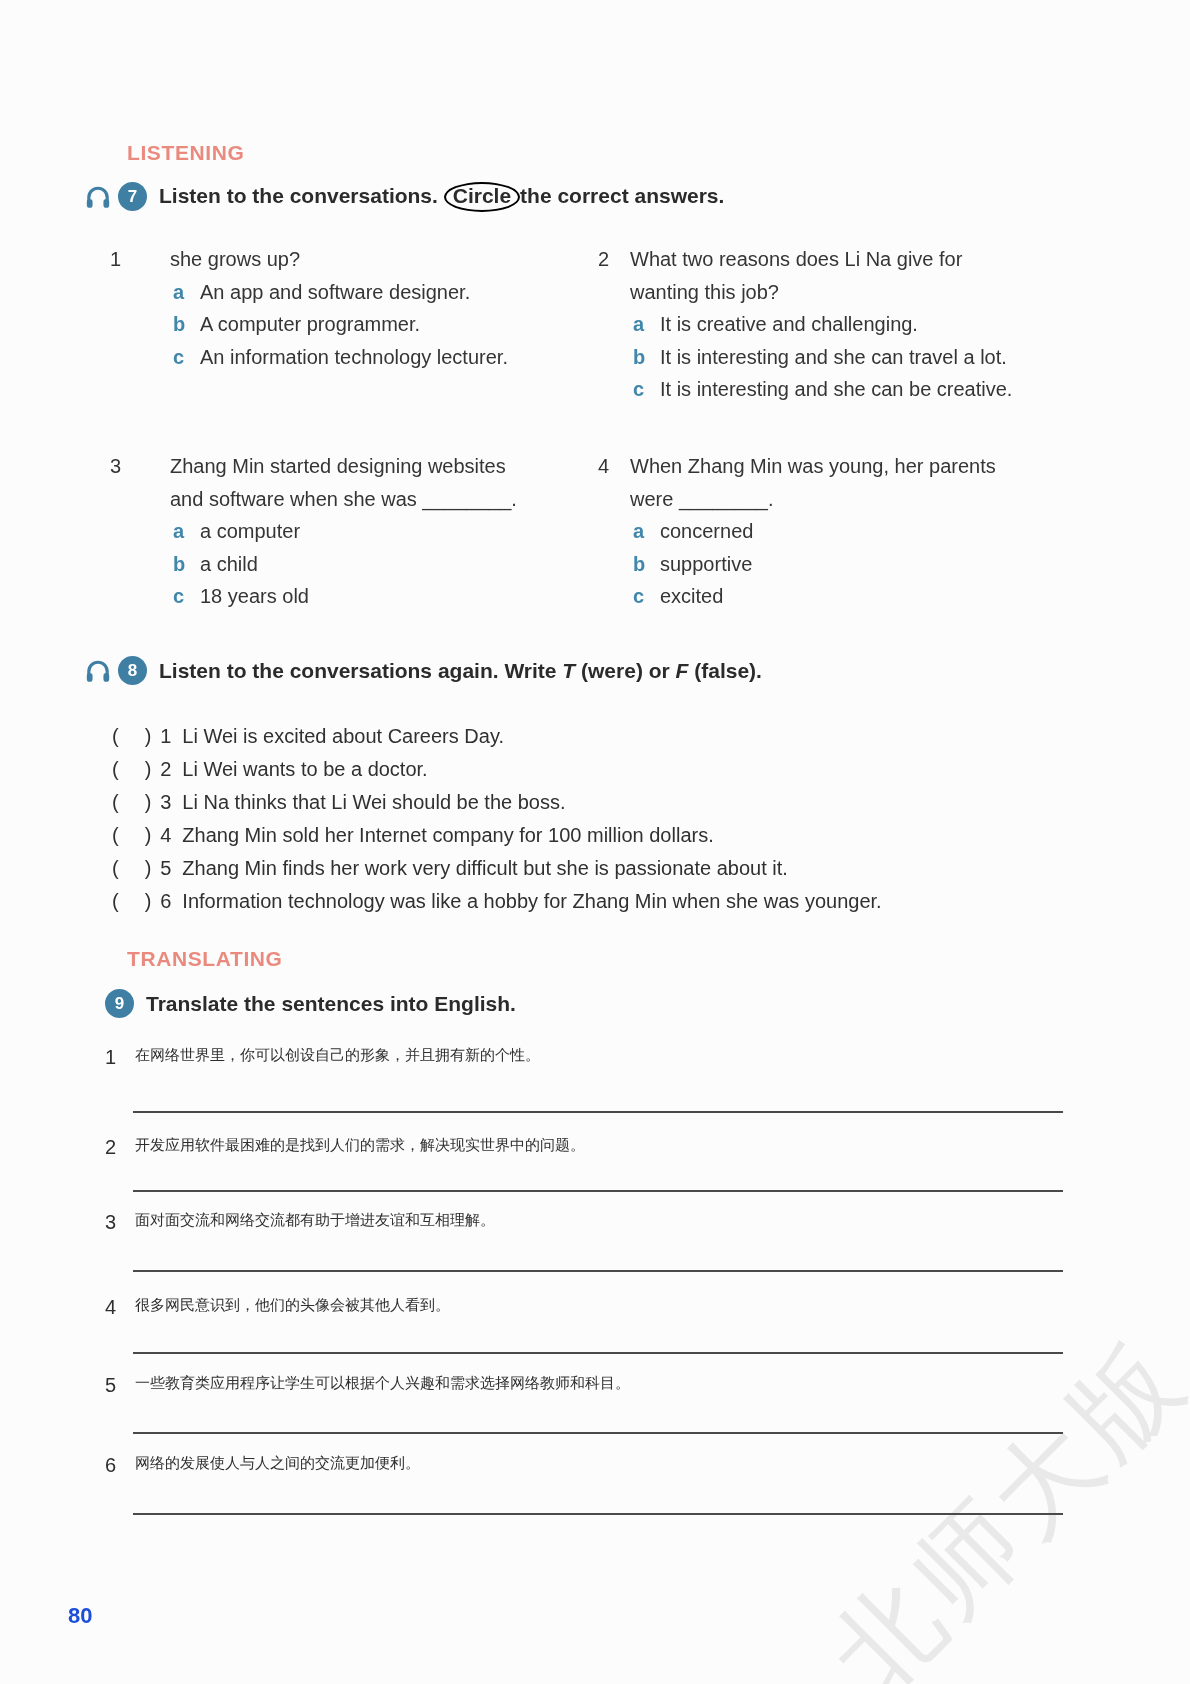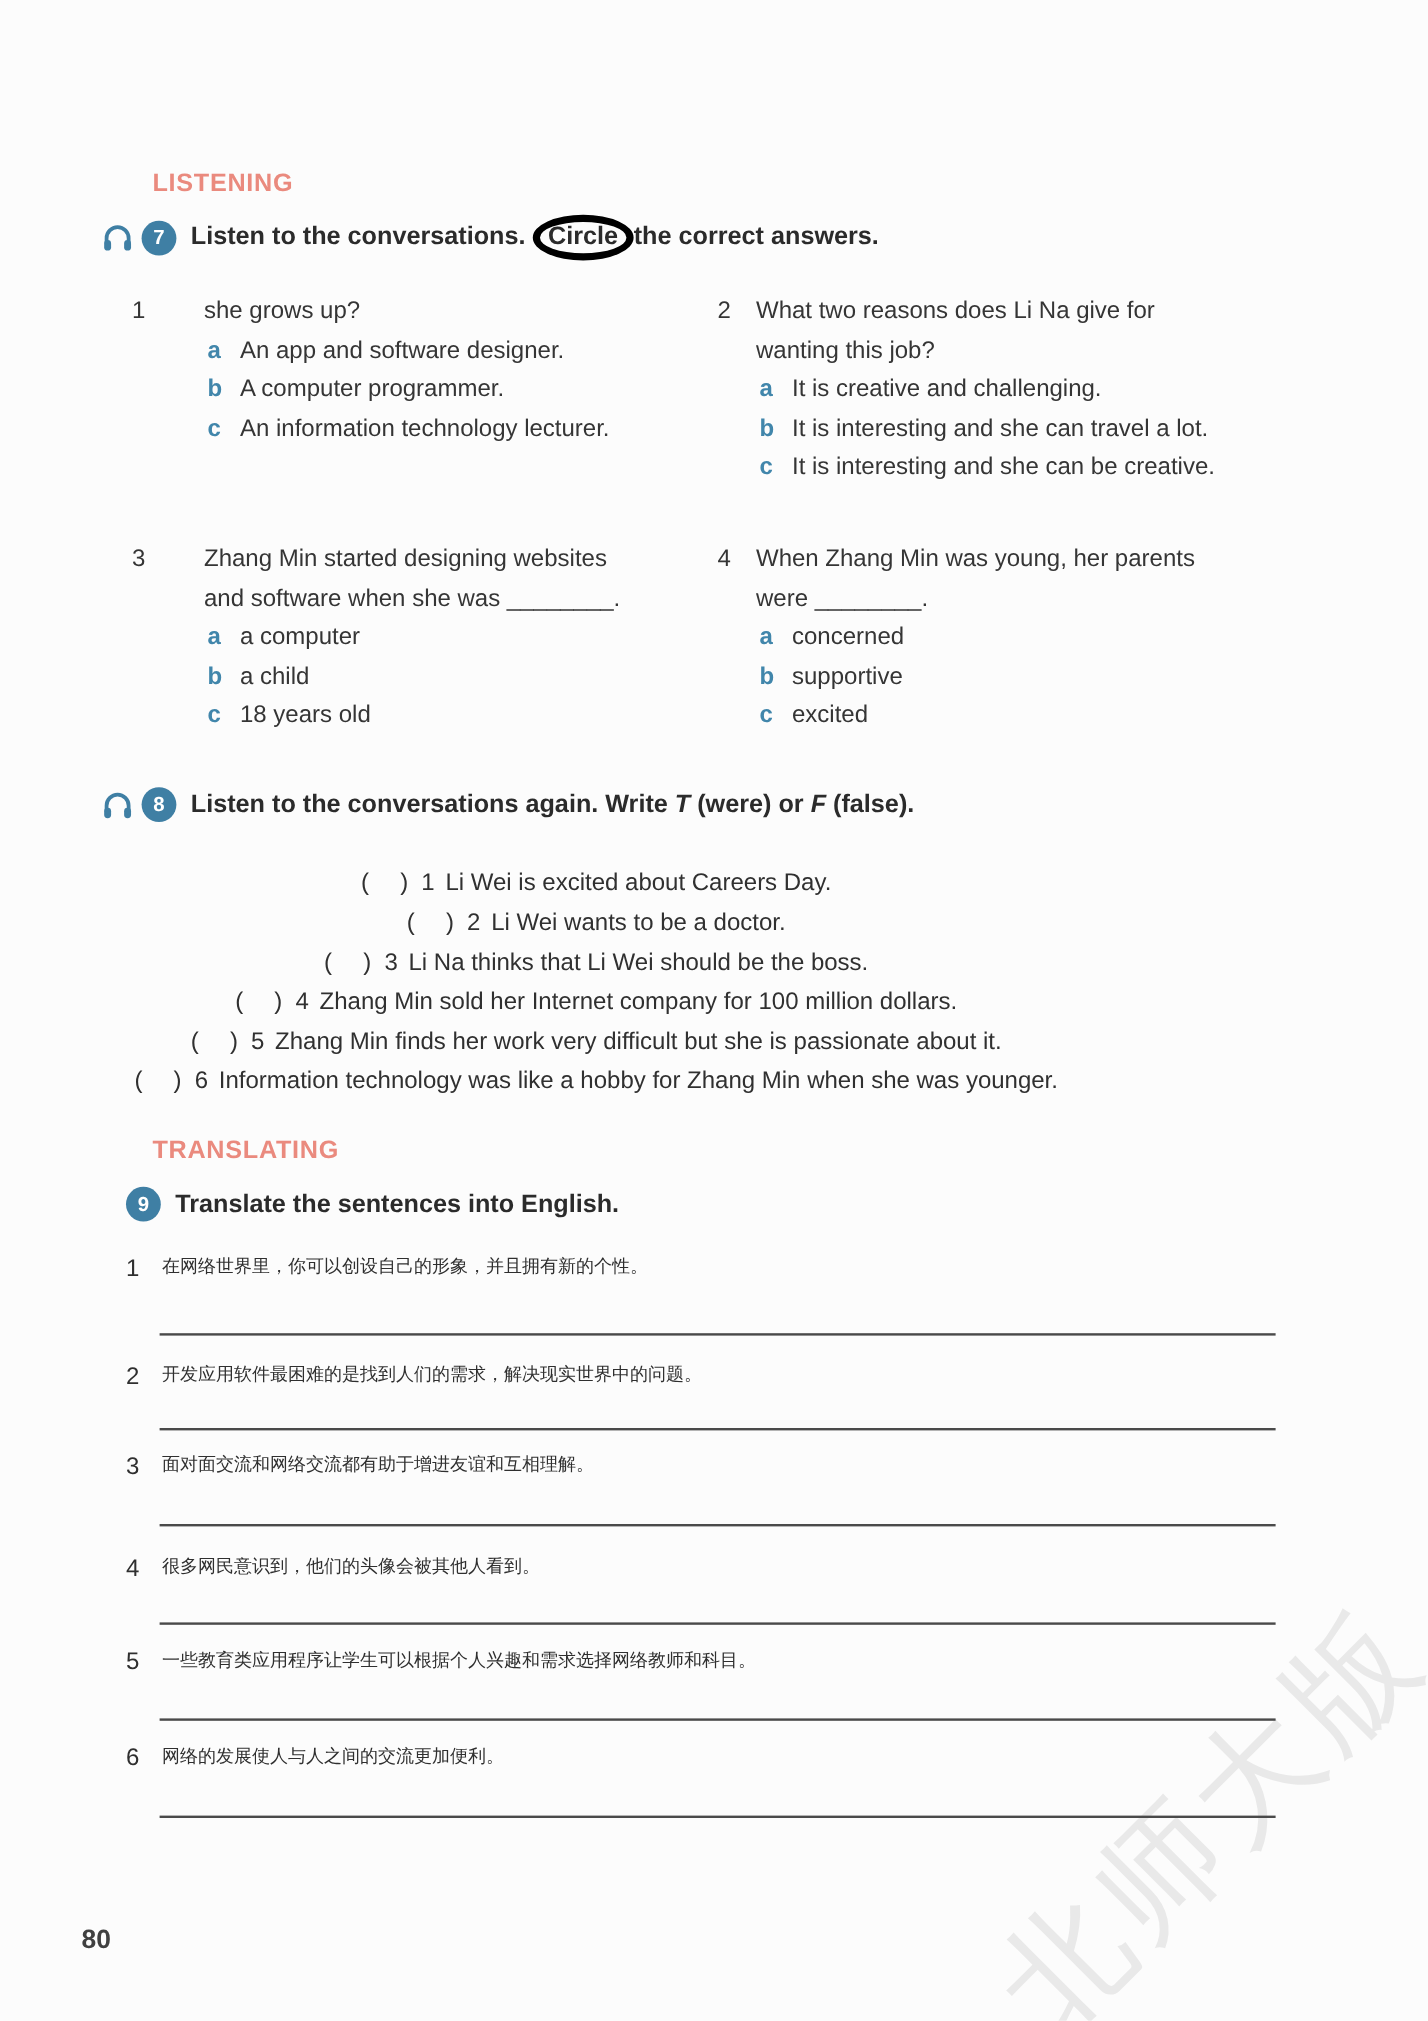--- a/index.html
+++ b/index.html
@@ -32,21 +32,21 @@
     flex:0 0 auto;
   }
   .ex-row .num-badge{margin-left:6px;}
   .ex-title{
     margin-left:12px;
     font-size:21px;font-weight:bold;color:#2b2b2b;
     white-space:pre;
   }
   .circled{
     display:inline-block;
-    border:6px solid #000000;
+    border:2px solid #000000;
     border-radius:50%;
     padding:0 7px 2px 7px;
     margin:-3px 0;
   }
   .tf-letter{font-style:italic;}
 
   .question{
     position:absolute;
     display:flex;
     font-size:20px;color:#353535;
@@ -58,41 +58,41 @@
   .opt{padding-left:3px;}
   .opt-letter{
     display:inline-block;width:27px;
     color:var(--letter-blue,#4186ab);
     font-weight:bold;
   }
 
   .tf-list{position:absolute;left:112px;top:720px;}
   .tf-row{
     height:33px;line-height:33px;
-    font-size:20px;color:#303030;white-space:nowrap;text-align:center;
+    font-size:20px;color:#303030;white-space:nowrap;
   }
   .tf-paren-close{margin-left:26px;}
   .tf-num{display:inline-block;margin-left:9px;width:15px;}
   .tf-text{margin-left:7px;}
 
   .t-item{
     position:absolute;left:105px;
     display:flex;
     font-size:20px;color:#2f2f2f;white-space:nowrap;
   }
   .t-num{flex:0 0 30px;font-family:"Liberation Sans","DejaVu Sans",sans-serif;}
   .t-zh{font-size:15px;font-family:"DejaVu Serif","Liberation Serif",serif;}
   .answer-line{
     position:absolute;left:133px;width:930px;height:0;
     border-top:2px solid #4a4a4a;
   }
 
   .page-number{
     position:absolute;left:68px;top:1603px;
-    font-size:22px;font-weight:bold;color:#404040;
+    font-size:22px;font-weight:bold;color:#1d4ed8;
   }
   .watermark{
     position:absolute;left:730px;top:1448px;width:560px;
     text-align:center;
     transform:rotate(-45deg);
     font-size:104px;
     font-family:"DejaVu Serif","Liberation Serif",serif;
     color:rgba(70,70,70,0.10);
     letter-spacing:8px;
     white-space:nowrap;

